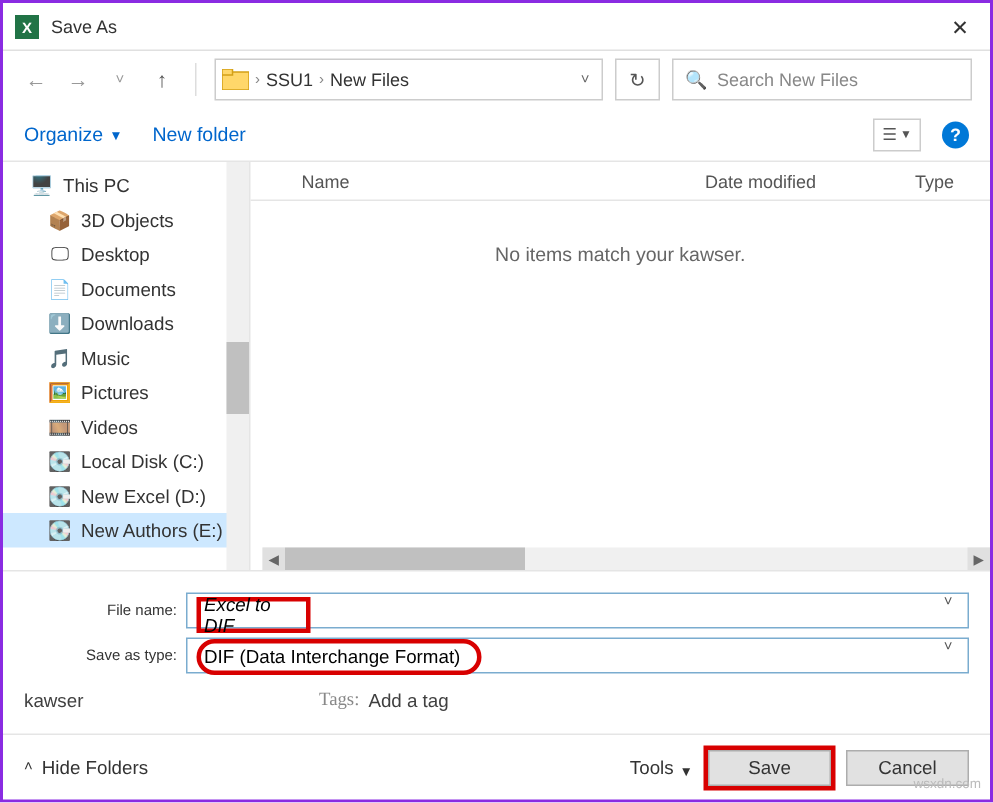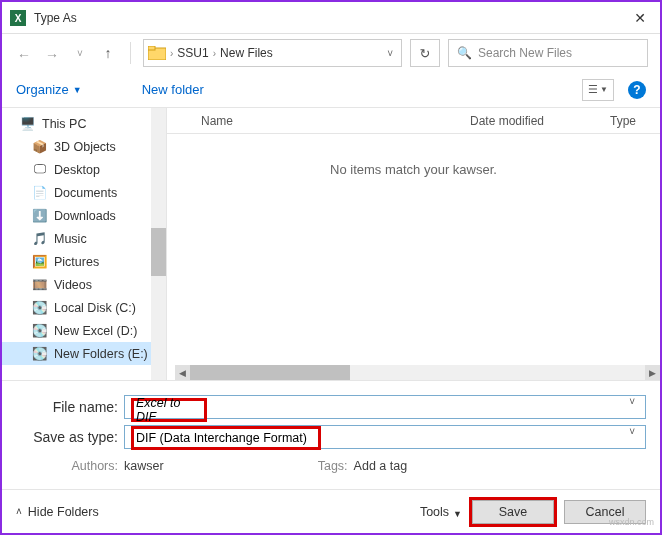--- a/index.html
+++ b/index.html
@@ -17,21 +17,21 @@
 .address { flex: 1; display: flex; align-items: center; height: 28px; border: 1px solid #ccc; padding: 0 4px; gap: 4px; }
 .folder-icon { width: 18px; height: 14px; }
 .crumb { font-size: 12px; color: #333; }
 .crumb-sep { font-size: 10px; color: #888; }
 .addr-dd { margin-left: auto; color: #666; font-size: 10px; padding-right: 4px; }
 .refresh-btn { width: 30px; height: 28px; border: 1px solid #ccc; display: flex; align-items: center; justify-content: center; font-size: 13px; color: #555; }
 .search { flex: 0 0 200px; height: 28px; border: 1px solid #ccc; display: flex; align-items: center; padding: 0 8px; gap: 6px; color: #888; font-size: 12px; }
 
 .toolbar { height: 36px; display: flex; align-items: center; padding: 0 14px; gap: 20px; border-bottom: 1px solid #e5e5e5; }
 .org-btn { color: #0066cc; font-size: 13px; display: flex; align-items: center; gap: 4px; }
-.newf-btn { color: #0066cc; font-size: 13px; margin-left: 40px; }
+.newf-btn { color: #0066cc; font-size: 13px; }
 .tool-right { margin-left: auto; display: flex; align-items: center; gap: 14px; }
 .view-btn { width: 32px; height: 22px; border: 1px solid #ccc; display: flex; align-items: center; justify-content: center; font-size: 11px; color: #555; gap:2px;}
 .help-btn { width: 18px; height: 18px; border-radius: 50%; background: #0078d7; color: #fff; display: flex; align-items: center; justify-content: center; font-size: 12px; font-weight: bold; }
 
 .body { display: flex; height: 272px; }
 .tree { width: 165px; border-right: 1px solid #e5e5e5; overflow: hidden; padding-top: 4px; position: relative; }
 .tree-item { display: flex; align-items: center; height: 23px; padding-left: 18px; gap: 6px; font-size: 12.5px; color: #333; }
 .tree-item.selected { background: #cde8ff; }
 .tree-item .ti-icon { width: 16px; height: 16px; display:flex; align-items:center; justify-content:center; }
 .tree-scroll { position: absolute; right: 0; top: 0; width: 15px; height: 100%; background: #f0f0f0; }
@@ -43,21 +43,21 @@
 .ch-name { flex: 1; }
 .ch-date { width: 140px; }
 .ch-type { width: 60px; }
 .empty-msg { text-align: center; color: #666; font-size: 13px; margin-top: 28px; }
 .hscroll { position: absolute; left: 8px; right: 0; bottom: 0; height: 15px; background: #f0f0f0; display:flex;}
 .hscroll .ar { width:15px; height:15px; background:#e0e0e0; display:flex; align-items:center; justify-content:center; font-size:9px; color:#666;}
 .hscroll .thumb { width: 160px; height:15px; background:#c0c0c0; }
 
 .form-area { padding: 8px 14px 4px 14px; border-top: 1px solid #e5e5e5; }
 .form-row { display: flex; align-items: center; margin: 6px 0; }
-.form-label { width: 108px; text-align: right; font-size: 14px; color: #333; padding-right: 6px; }
+.form-label { width: 108px; text-align: right; font-size: 10px; color: #333; padding-right: 6px; }
 .form-input-wrap { flex: 1; }
 .form-input { width: 100%; height: 24px; border: 1px solid #7aaccf; font-size: 12.5px; padding: 0 6px; }
 .boxed-red { display: inline-block; border: 3px solid #d80000; height: 24px; }
 .filename-box { width: 76px; }
 .filetype-box { width: 190px; }
 .meta-row { display: flex; align-items: center; font-size: 12.5px; padding: 4px 0 0 0; }
 .meta-label { width: 108px; text-align: right; color: #888; padding-right: 6px; }
 .meta-val { color: #404040; }
 .meta-gap { width: 150px; }
 .dd-arrow { float: right; color: #555; font-size: 10px; margin-right:4px;}
@@ -76,21 +76,21 @@
 
 <div class="window">
 
   <div class="titlebar">
     <span class="app-icon">
       <svg width="16" height="16">
           <rect width="16" height="16" fill="#217346"></rect>
           <text x="8" y="12" font-size="10" fill="#fff" text-anchor="middle" font-weight="bold">X</text>
         </svg>
     </span>
-    <span class="title">Type As</span>
+    <span class="title">Save As</span>
     <span class="close">✕</span>
   </div>
 
   <div class="navbar">
     <span class="nav-btn">←</span>
     <span class="nav-btn">→</span>
     <span class="nav-btn" style="font-size:10px;">˅</span>
     <span class="nav-btn enabled">↑</span>
     <span class="nav-sep"></span>
     <div class="address">
@@ -165,21 +165,21 @@
       <div class="tree-item" style="padding-left:30px;">
           <span class="ti-icon">💽</span>
           <span>Local Disk (C:)</span>
         </div>
       <div class="tree-item" style="padding-left:30px;">
           <span class="ti-icon">💽</span>
           <span>New Excel (D:)</span>
         </div>
       <div class="tree-item selected" style="padding-left:30px;">
           <span class="ti-icon">💽</span>
-          <span>New Folders (E:)</span>
+          <span>New Authors (E:)</span>
         </div>
       <div class="tree-scroll"></div>
       <div class="tree-thumb"></div>
     </div>
     <div class="content">
       <div class="col-headers">
         <div style="width:24px;"></div>
         <div class="ch-name">Name</div>
         <div class="ch-date">Date modified</div>
         <div class="ch-type">Type</div>
@@ -201,30 +201,29 @@
         <div class="form-input">
           <span class="boxed-red filename-box" style="display:inline-flex;align-items:center;padding:0 2px;">Excel to DIF</span>
           <span class="dd-arrow">˅</span>
         </div>
       </div>
     </div>
     <div class="form-row">
       <div class="form-label">Save as type:</div>
       <div class="form-input-wrap">
         <div class="form-input">
-          <span class="boxed-red filetype-box" style="display:inline-flex;align-items:center;padding:0 2px;">DIF (Data Interchange Format)</span>
+          <span class="boxed-red filetype-box" style="display:inline-flex;align-items:center;padding:0 2px;border-radius:12px;">DIF (Data Interchange Format)</span>
           <span class="dd-arrow">˅</span>
         </div>
       </div>
     </div>
     <div class="meta-row">
-      <div class="meta-label">Authors:</div>
       <div class="meta-val">kawser</div>
       <div class="meta-gap"></div>
-      <div class="meta-label" style="width:40px;">Tags:</div>
+      <div class="meta-label" style="width:40px;font-family:Liberation Serif, serif;">Tags:</div>
       <div class="meta-val">Add a tag</div>
     </div>
   </div>
 
   <div class="footer">
     <span class="hide-folders">
       <span style="font-size:10px;">˄</span>
       <span>Hide Folders</span>
     </span>
     <div class="footer-right">

